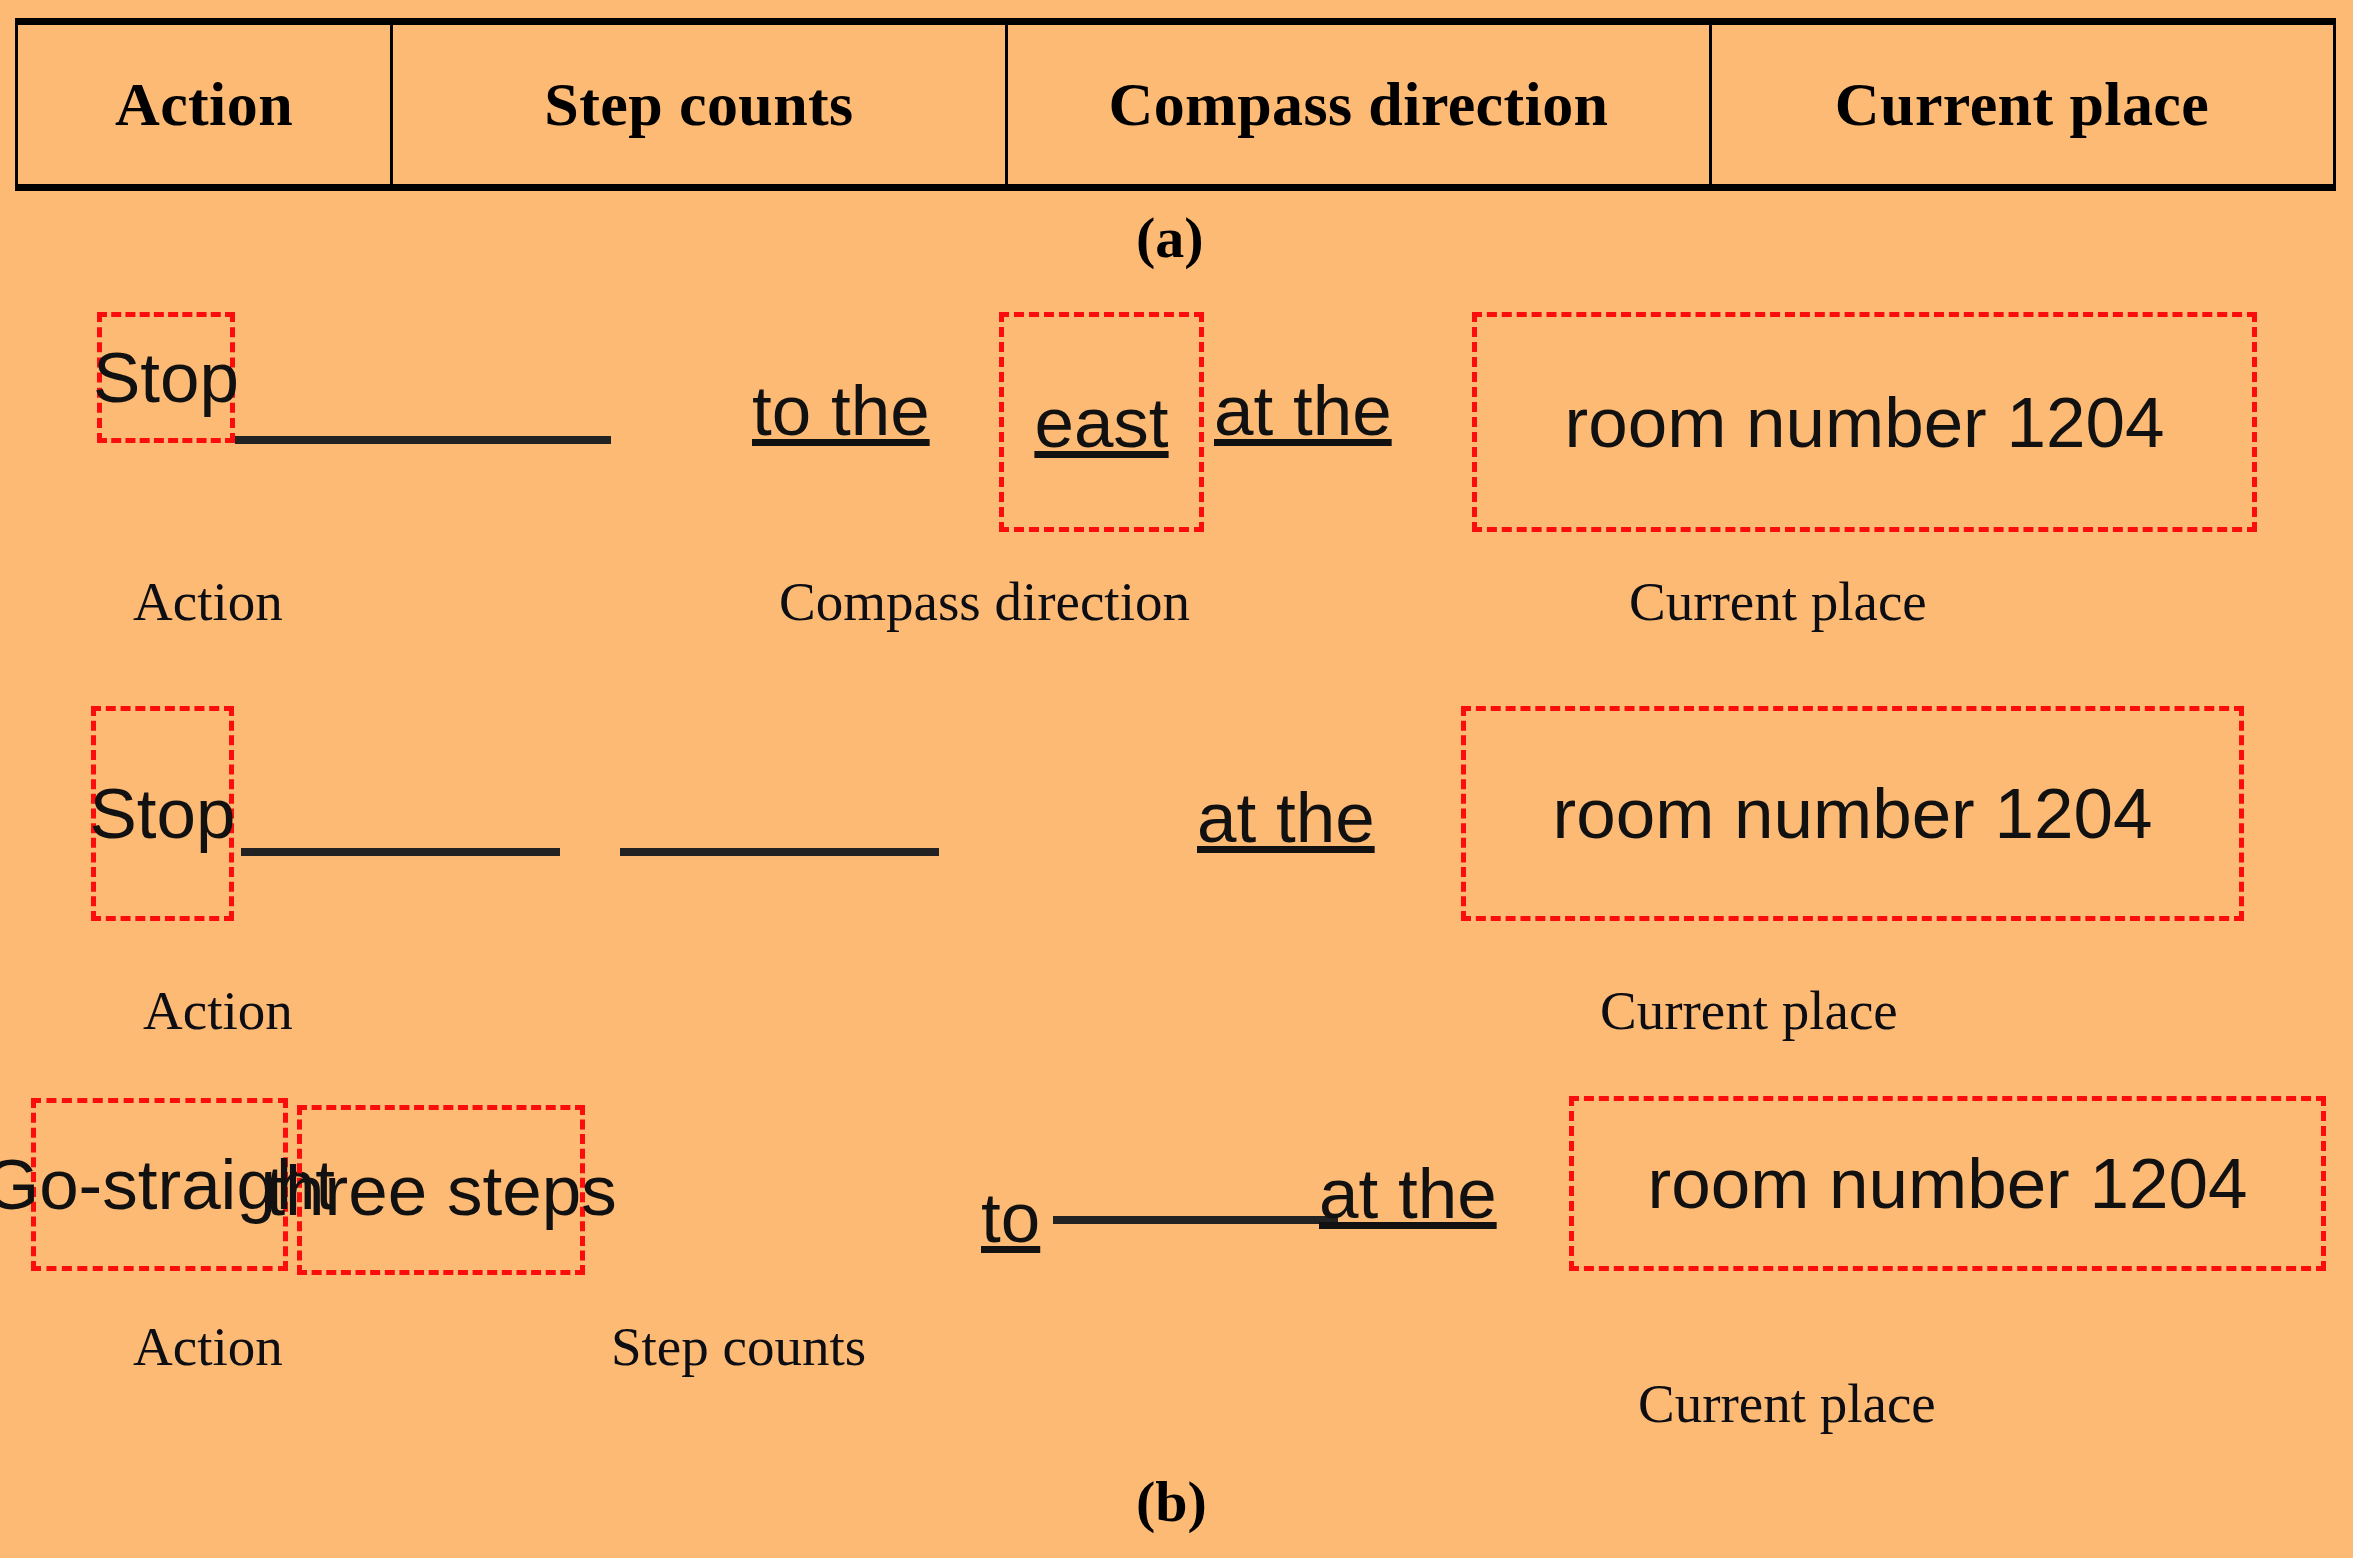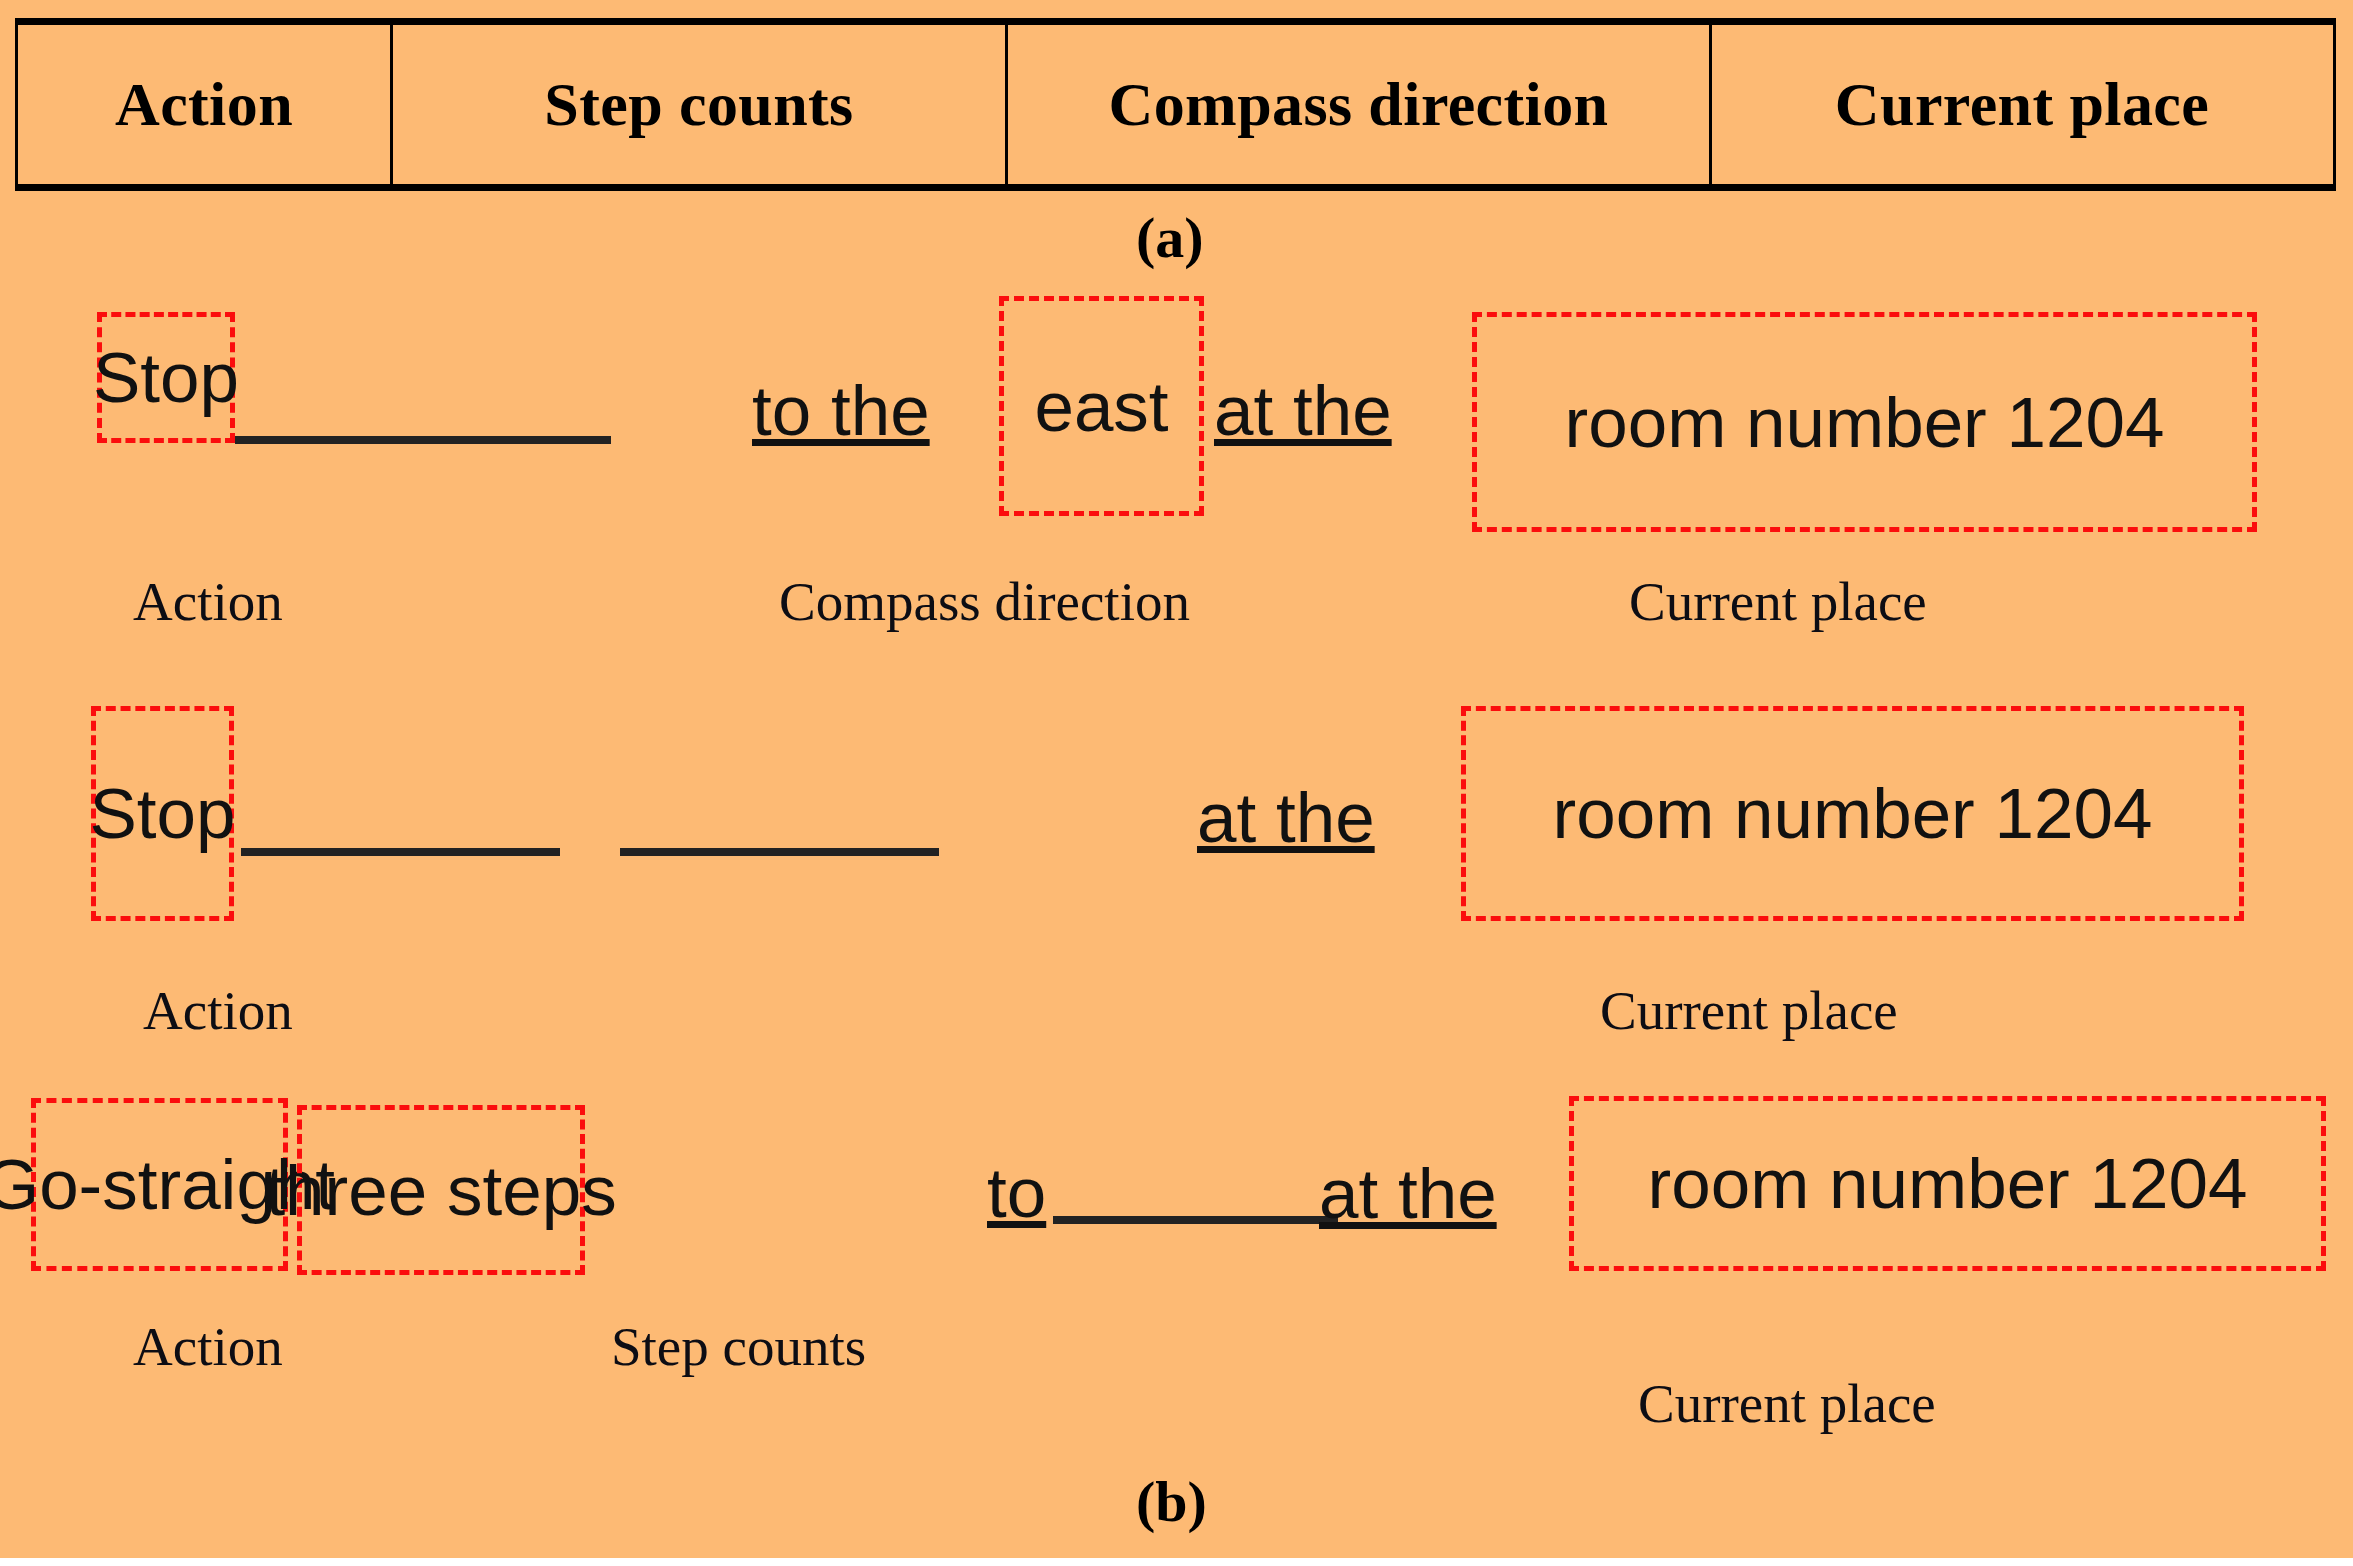--- a/index.html
+++ b/index.html
@@ -115,21 +115,21 @@
     font-family: "Liberation Serif", serif;
     font-size: 55px;
     line-height: 1;
     white-space: nowrap;
     color: #0d0d14;
   }
 
   
   #r1-box-action   { left: 97px;  top: 312px;  width: 138px; height: 131px; }
   #r1-txt-tothe    { left: 752px;  top: 375px; }
-  #r1-box-compass  { left: 999px; top: 296px;  width: 205px; height: 220px; }
+  #r1-box-compass  { left: 999px; top: 312px;  width: 205px; height: 220px; text-decoration: underline; }
   #r1-txt-atthe    { left: 1214px; top: 375px; }
   #r1-box-place    { left: 1472px; top: 312px;  width: 785px; height: 220px; }
   #r1-rule         { left: 235px;  top: 436px;  width: 376px; }
 
   #r1-lab-action   { left: 133px;  top: 574px; }
   #r1-lab-compass  { left: 779px;  top: 574px; }
   #r1-lab-place    { left: 1629px; top: 574px; }
 
   
   #r2-box-action   { left: 91px;  top: 706px;  width: 143px; height: 215px; }
@@ -137,21 +137,21 @@
   #r2-box-place    { left: 1461px; top: 706px;  width: 783px; height: 215px; }
   #r2-rule-a       { left: 241px;  top: 848px;  width: 319px; }
   #r2-rule-b       { left: 620px;  top: 848px;  width: 319px; }
 
   #r2-lab-action   { left: 143px;  top: 983px; }
   #r2-lab-place    { left: 1600px; top: 983px; }
 
   
   #r3-box-action   { left: 31px;   top: 1098px; width: 257px; height: 173px; }
   #r3-box-steps    { left: 297px;  top: 1105px; width: 288px; height: 170px; text-align: center; }
-  #r3-txt-to       { left: 981px; top: 1157px; margin-left: 6px; }
+  #r3-txt-to       { left: 981px; top: 1182px; }
   #r3-txt-atthe    { left: 1319px; top: 1158px; }
   #r3-box-place    { left: 1569px; top: 1096px; width: 757px; height: 175px; }
   #r3-rule         { left: 1053px; top: 1216px; width: 285px; }
 
   #r3-lab-action   { left: 133px;  top: 1319px; }
   #r3-lab-steps    { left: 611px;  top: 1319px; }
   #r3-lab-place    { left: 1638px; top: 1376px; }
 </style>
 </head>
 <body>

